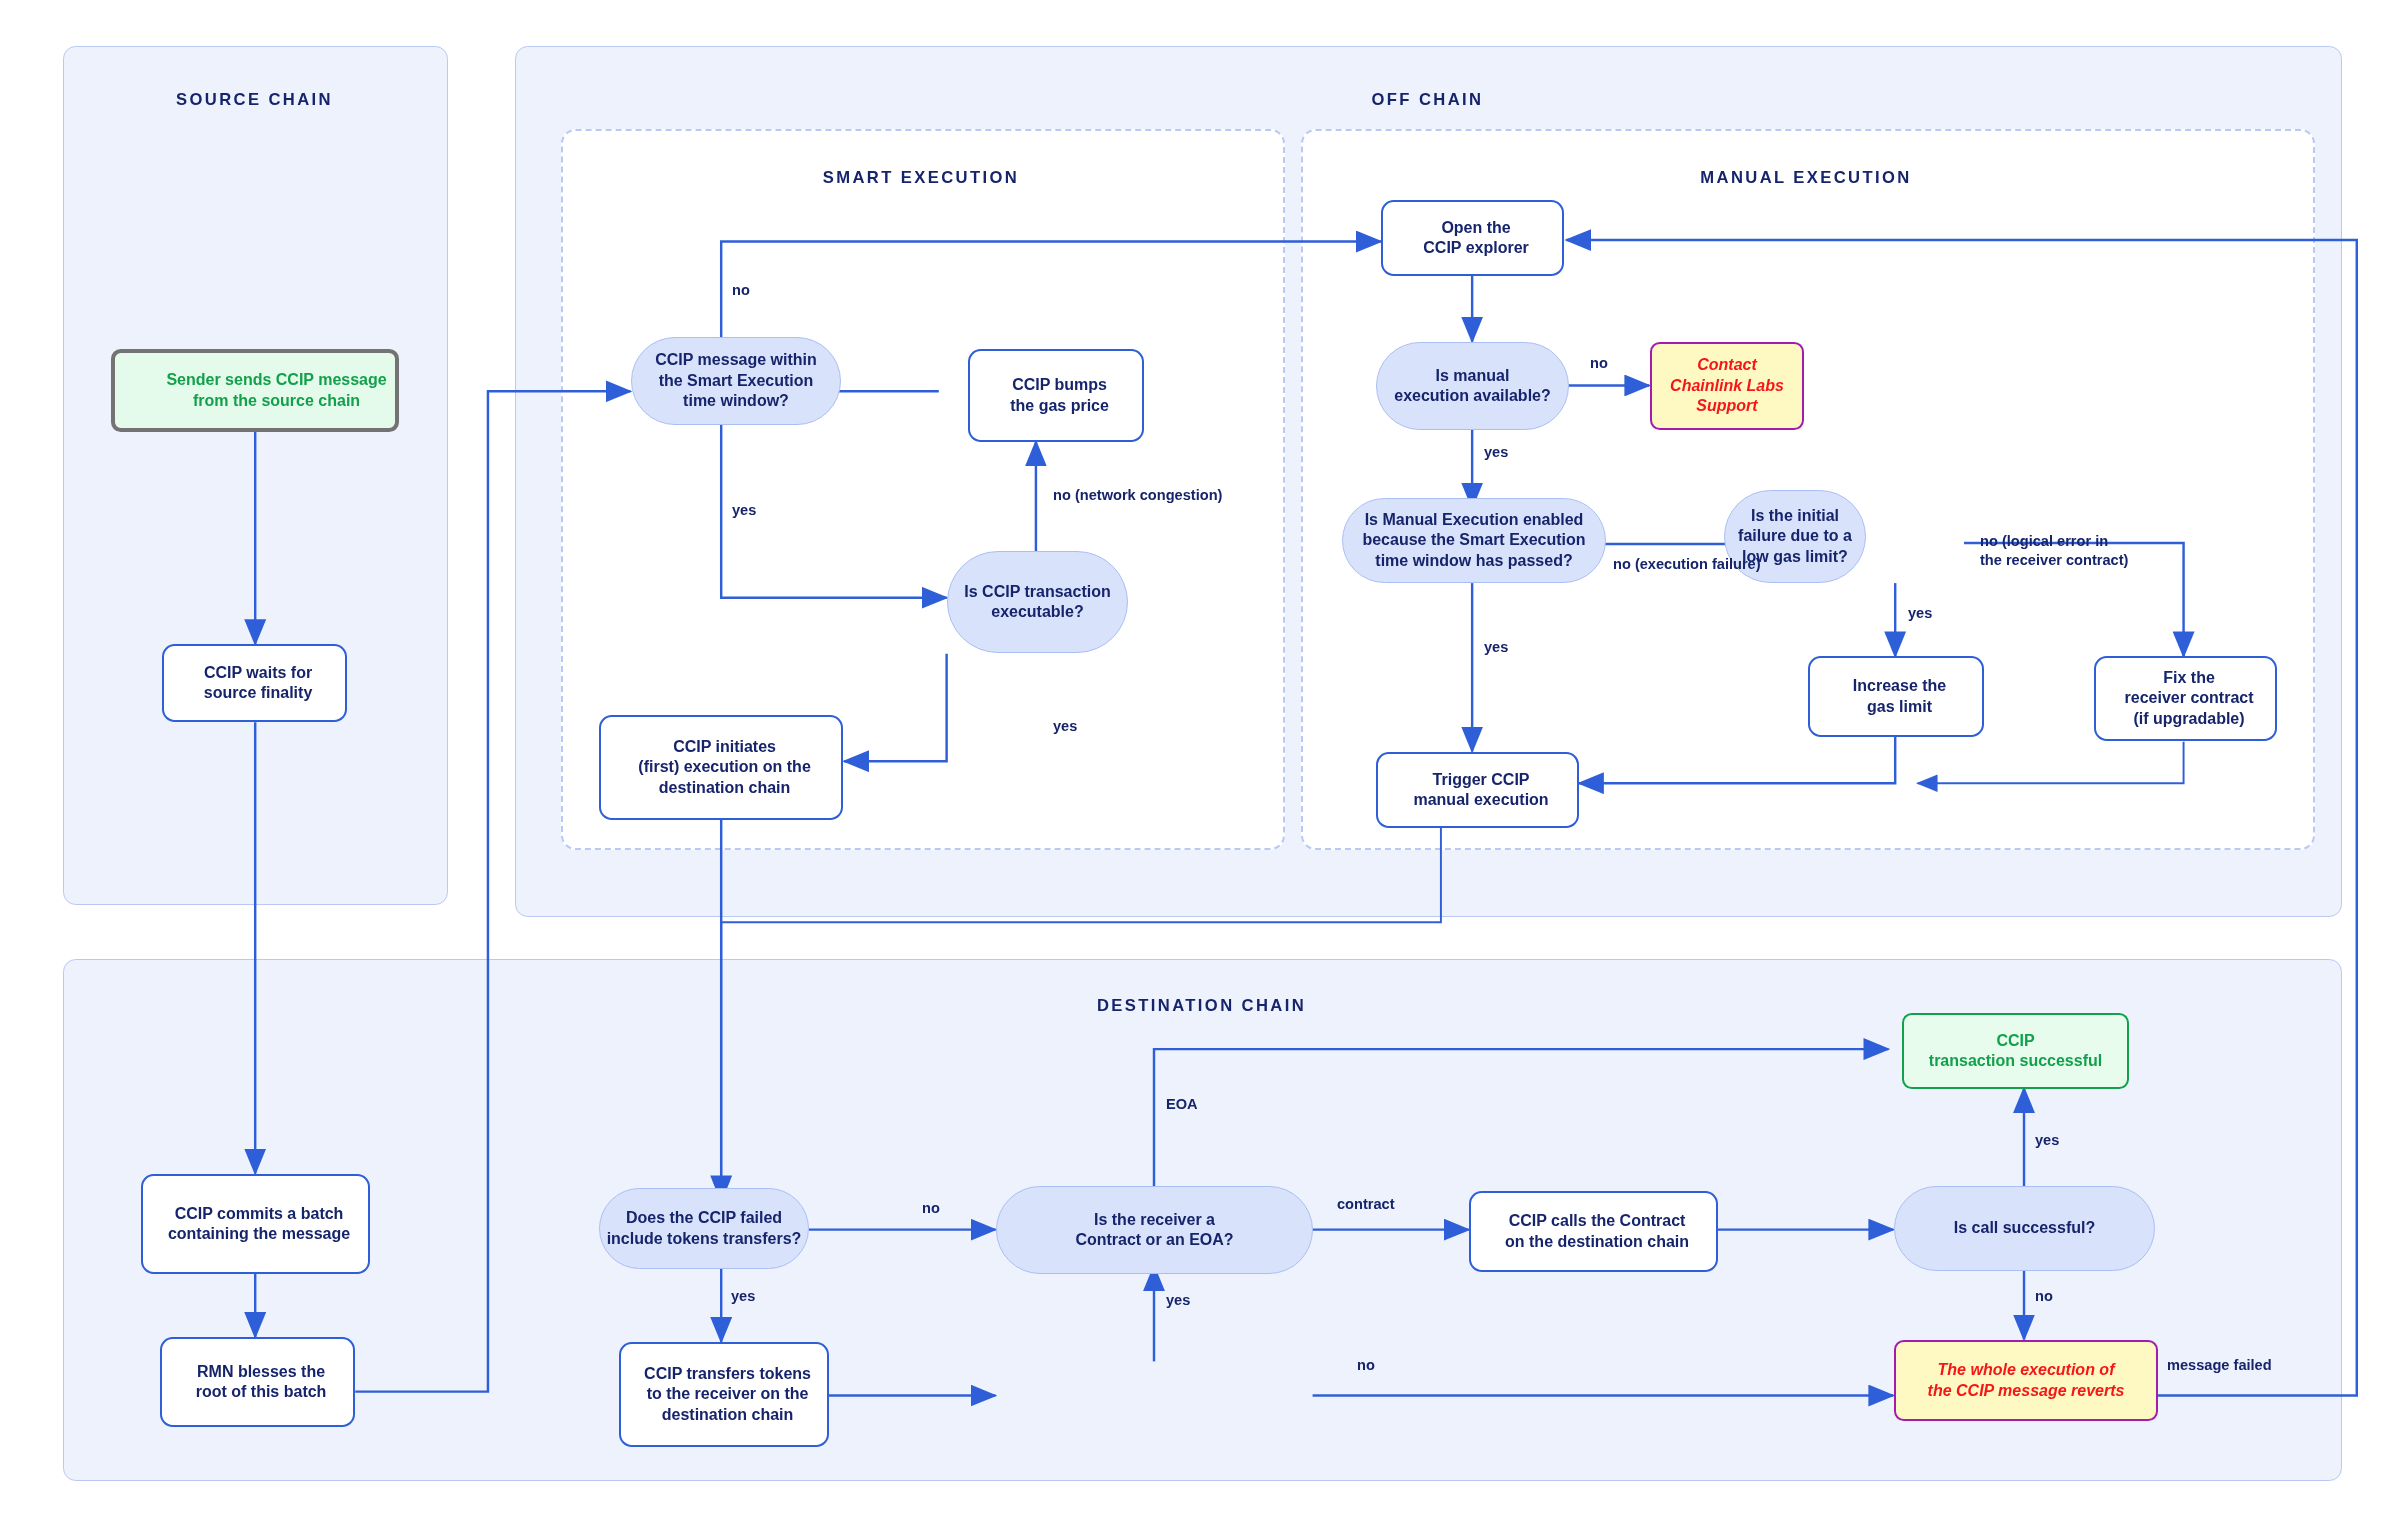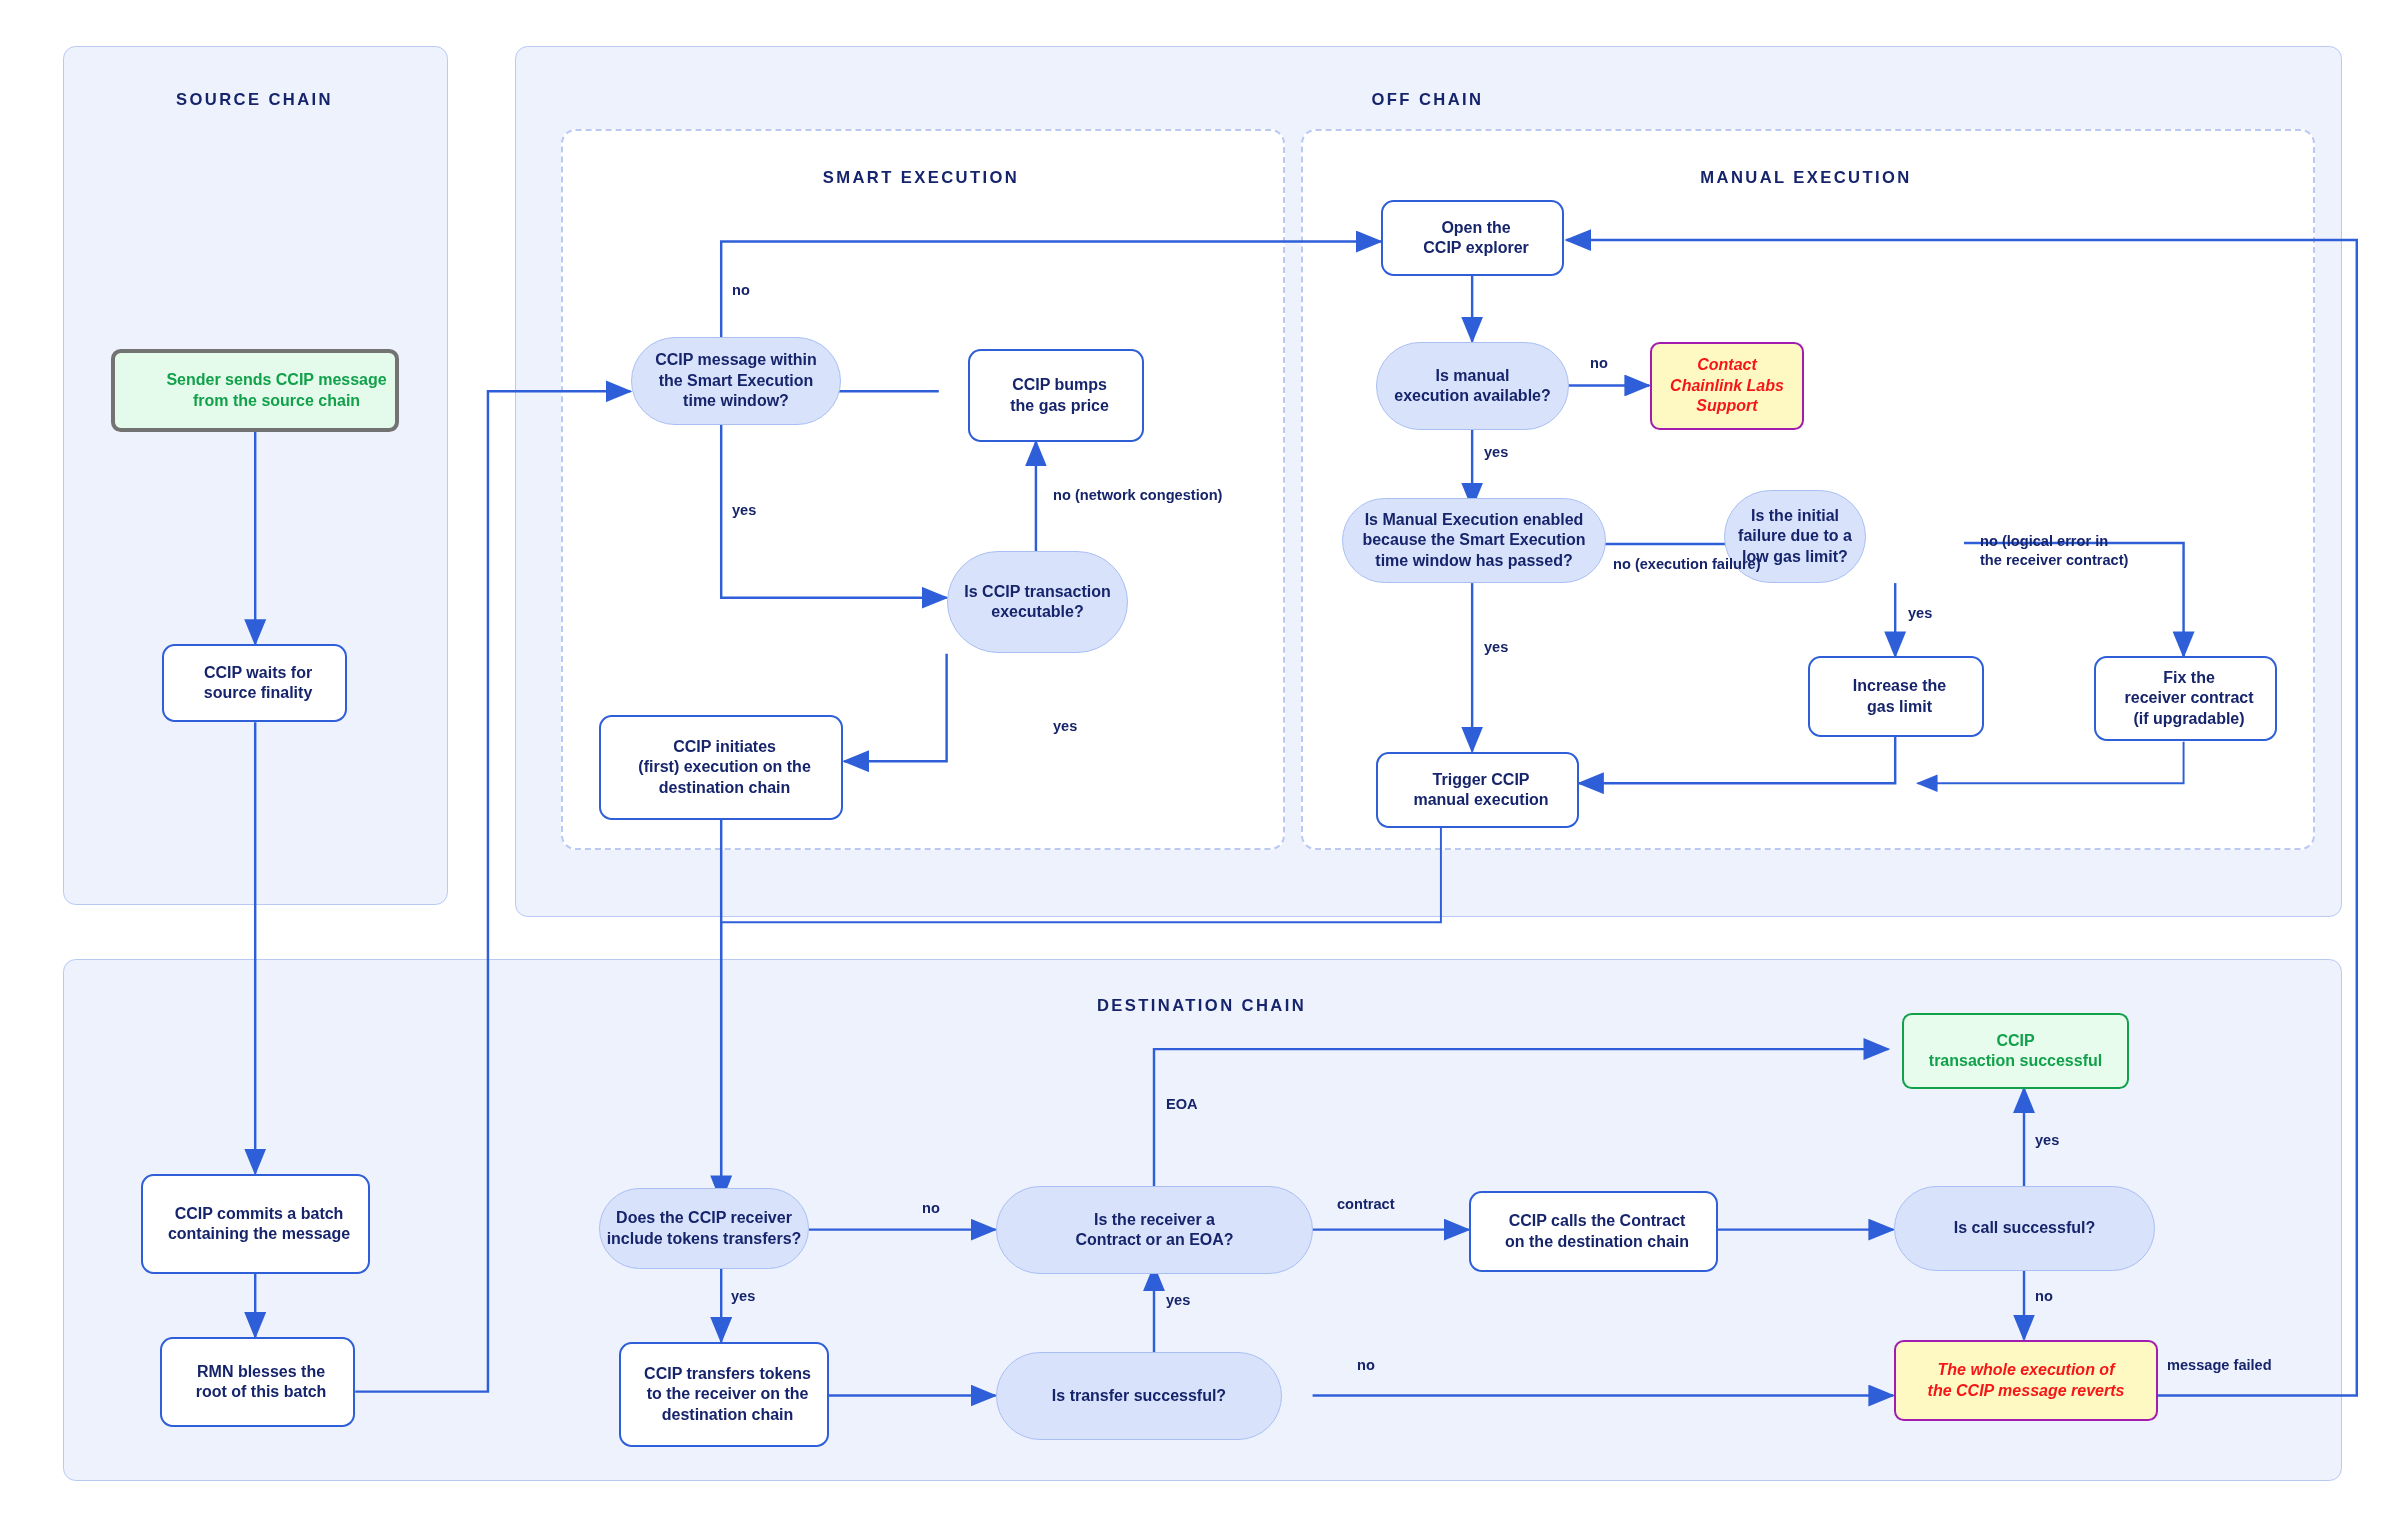--- a/index.html
+++ b/index.html
@@ -136,28 +136,27 @@
   <div class="node n-proc" style="left:1808px;top:656px;width:176px;height:81px;white-space:pre-line;">Increase the
 gas limit</div>
 
   <div class="node n-proc" style="left:2094px;top:656px;width:183px;height:85px;white-space:pre-line;">Fix the
 receiver contract
 (if upgradable)</div>
 
   <div class="node n-proc" style="left:1376px;top:752px;width:203px;height:76px;white-space:pre-line;">Trigger CCIP
 manual execution</div>
 
-  <div class="node n-dec" style="left:599px;top:1188px;width:210px;height:81px;white-space:pre-line;">Does the CCIP receiver
+  <div class="node n-dec" style="left:599px;top:1188px;width:210px;height:81px;white-space:pre-line;">Does the CCIP failed
 include tokens transfers?</div>
 
   <div class="node n-proc" style="left:599px;top:1342px;width:210px;height:105px;white-space:pre-line;margin-left:20px;">CCIP transfers tokens
 to the receiver on the
 destination chain</div>
 
-  <div class="node n-dec" style="left:996px;top:1352px;width:286px;height:88px;white-space:pre-line;">Is transfer successful?</div>
 
   <div class="node n-dec" style="left:996px;top:1186px;width:317px;height:88px;white-space:pre-line;">Is the receiver a
 Contract or an EOA?</div>
 
   <div class="node n-proc" style="left:1469px;top:1191px;width:249px;height:81px;white-space:pre-line;">CCIP calls the Contract
 on the destination chain</div>
 
   <div class="node n-dec" style="left:1894px;top:1186px;width:261px;height:85px;white-space:pre-line;">Is call successful?</div>
 
   <div class="node n-ok" style="left:1902px;top:1013px;width:227px;height:76px;white-space:pre-line;">CCIP

